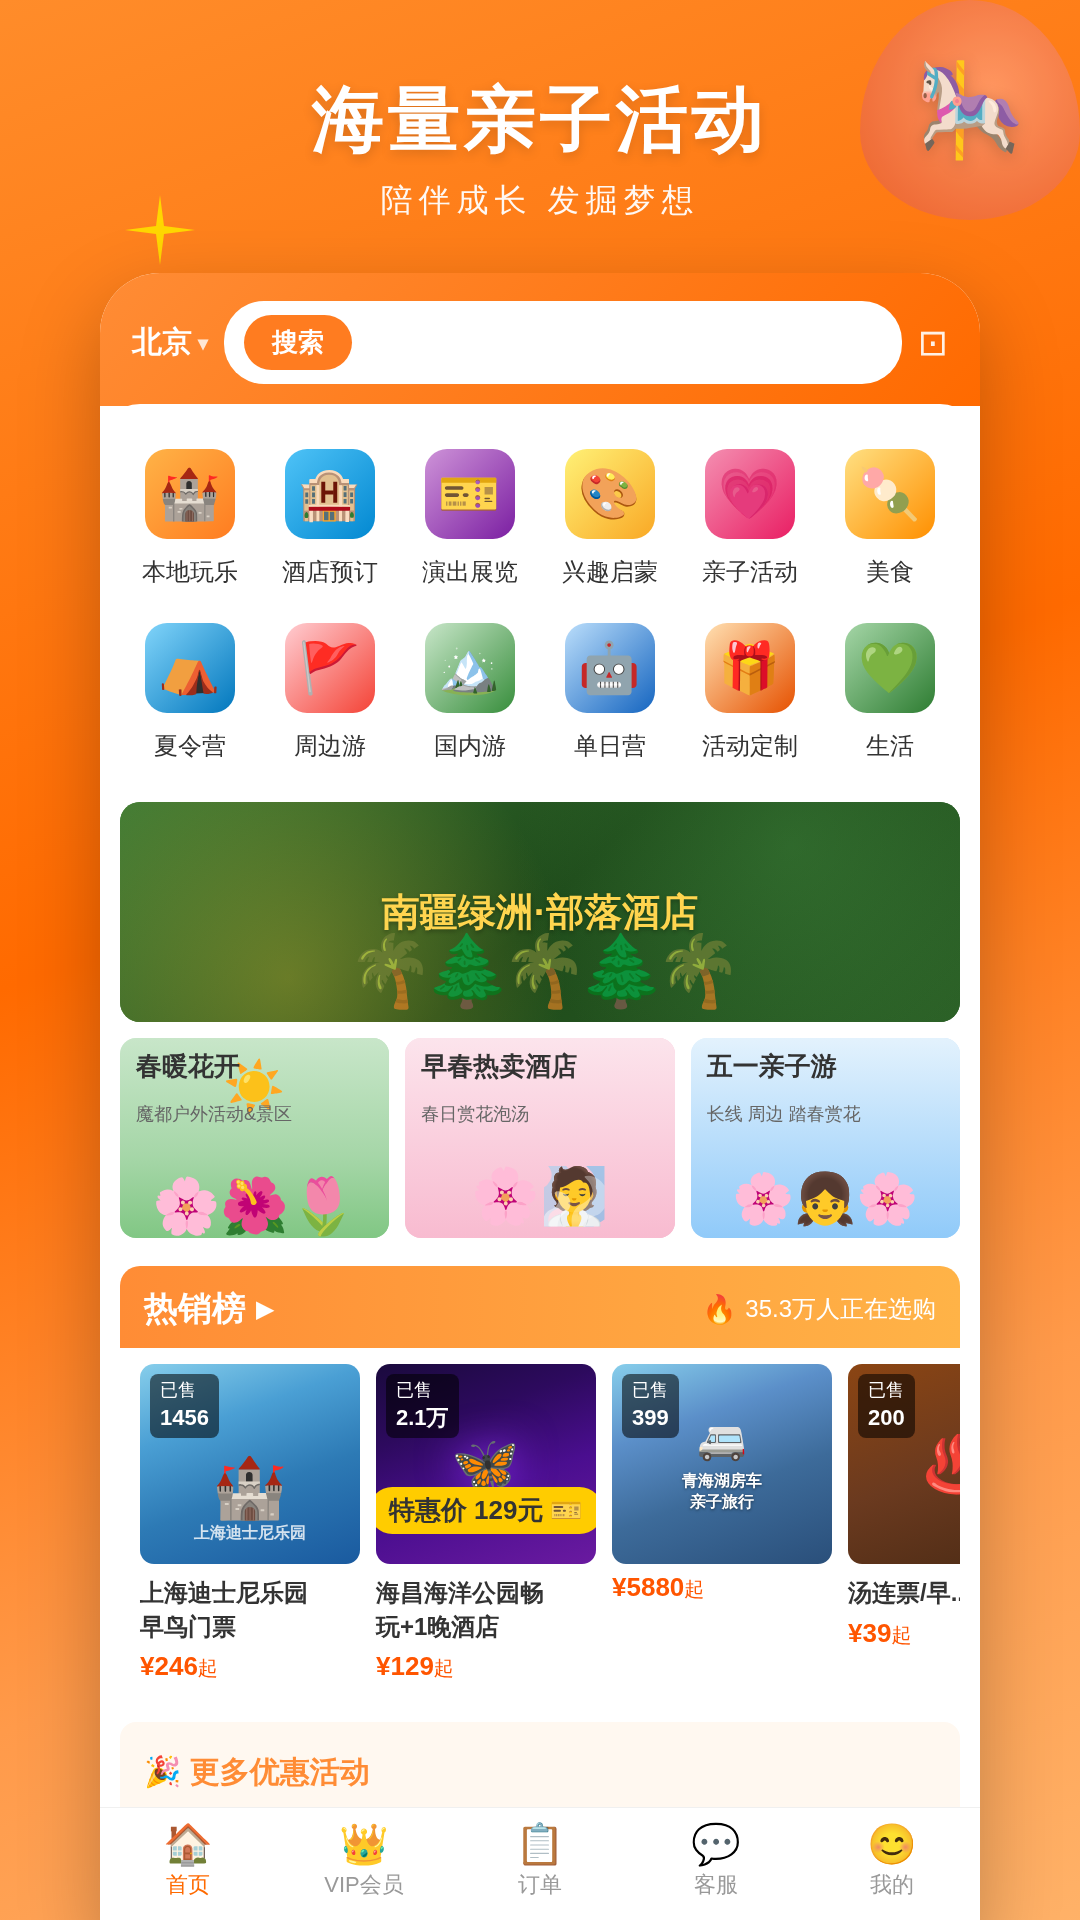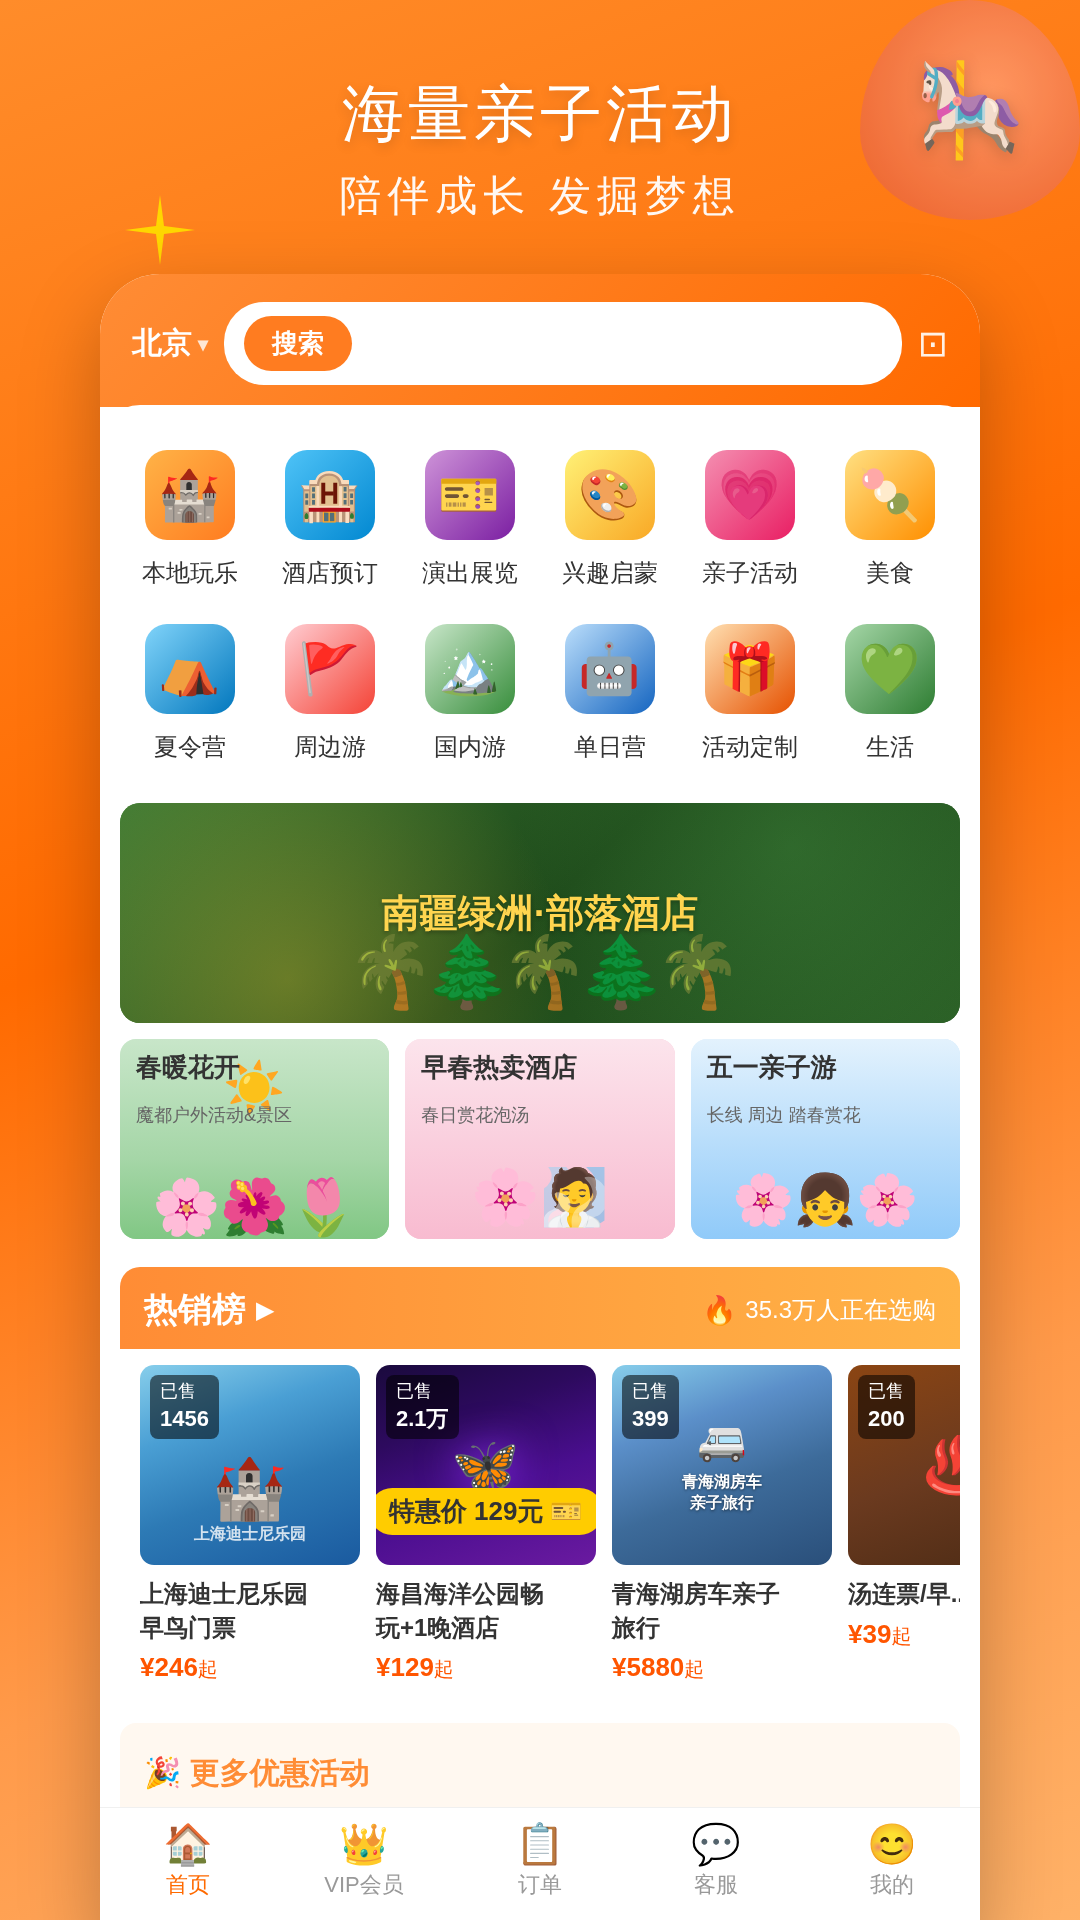--- a/index.html
+++ b/index.html
@@ -13,29 +13,29 @@
       position: relative;
     }
 
     
     .hero-section {
       text-align: center;
       padding: 80px 40px 30px;
       position: relative;
     }
     .hero-title {
-      font-size: 62px;
-      font-weight: 400;
+      font-size: 72px;
+      font-weight: 700;
       color: white;
       text-shadow: 0 4px 12px rgba(0,0,0,0.15);
       letter-spacing: 4px;
       line-height: 1.1;
     }
     .hero-subtitle {
-      font-size: 42px;
+      font-size: 32px;
       color: white;
       margin-top: 20px;
       opacity: 0.95;
       font-weight: 400;
       letter-spacing: 6px;
     }
     .star-icon {
       position: absolute;
       left: 120px;
       top: 190px;
@@ -631,21 +631,20 @@
           <div class="product-img product-img-qinghai">
             <div style="position:absolute;inset:0;display:flex;flex-direction:column;align-items:center;justify-content:center;gap:8px;">
               <div style="font-size:40px;">🚐</div>
               <div style="color:white;font-size:16px;text-align:center;font-weight:700;text-shadow:0 1px 3px rgba(0,0,0,0.5);">青海湖房车<br>亲子旅行</div>
             </div>
             <div class="sold-badge">
               <span>已售</span>
               <span class="sold-num">399</span>
             </div>
           </div>
-          <div class="product-name">青海湖房车亲子<br>旅行</div>
           <div class="product-price">¥5880<span class="price-from">起</span></div>
         </div>
 
         <div class="product-card">
           <div class="product-img product-img-hot">
             <div style="position:absolute;inset:0;display:flex;align-items:center;justify-content:center;">
               <div style="font-size:55px;">♨️</div>
             </div>
             <div class="sold-badge">
               <span>已售</span>

